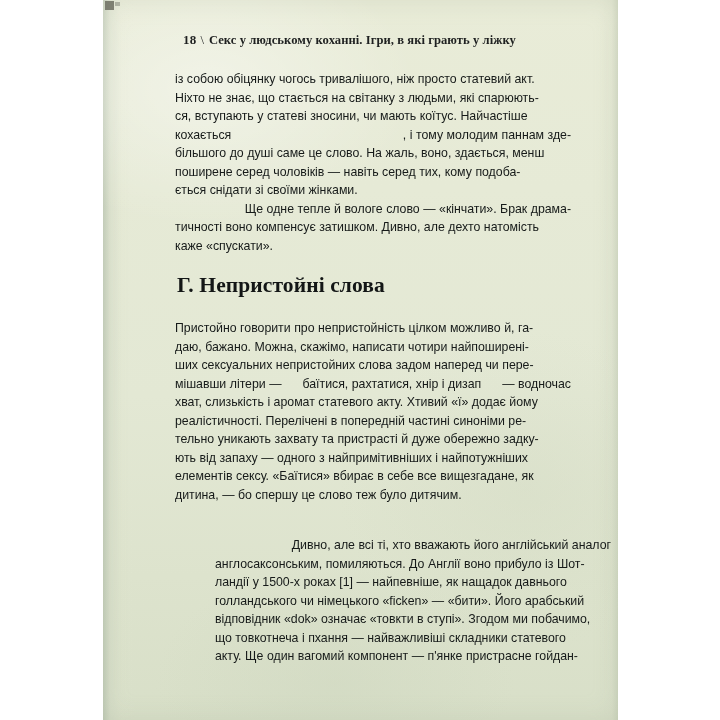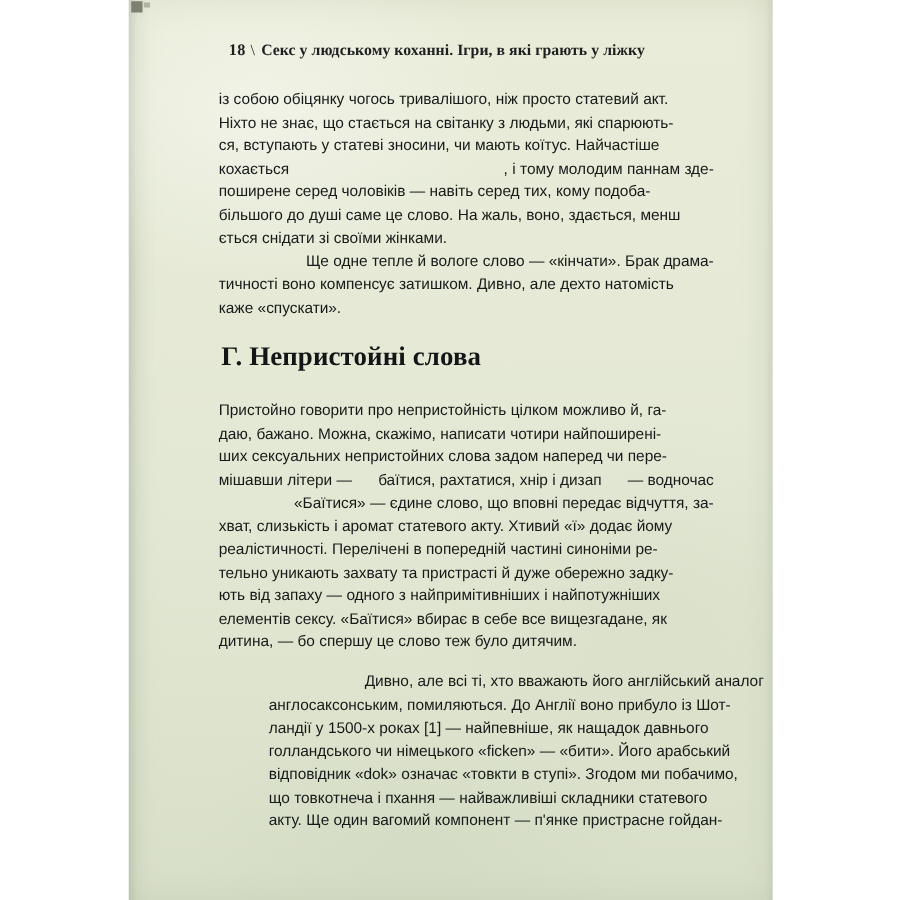--- a/index.html
+++ b/index.html
@@ -187,24 +187,24 @@
               <span>Ніхто не знає, що стається на світанку з людьми, які спарюють-</span>
             </span>
           <span class="ln just">
               <span>ся, вступають у статеві зносини, чи мають коїтус. Найчастіше</span>
             </span>
           <span class="ln just">
               <span class="ital">кохається</span>
               <span>, і тому молодим паннам зде-</span>
             </span>
           <span class="ln just">
+              <span>більшого до душі саме це слово. На жаль, воно, здається, менш</span>
+            </span>
+          <span class="ln just">
               <span>поширене серед чоловіків — навіть серед тих, кому подоба-</span>
-            </span>
-          <span class="ln just">
-              <span>більшого до душі саме це слово. На жаль, воно, здається, менш</span>
             </span>
           <span class="ln">ється снідати зі своїми жінками.</span>
         </p>
 
         <p class="para">
           <span class="ln just">
               <span class="indent"></span>
               <span>Ще одне тепле й вологе слово — «кінчати». Брак драма-</span>
             </span>
           <span class="ln just">
@@ -231,24 +231,20 @@
             </span>
           <span class="ln just">
               <span>мішавши літери — </span>
               <span class="ital">баїтися, рахтатися, хнір і дизап</span>
               <span> — водночас</span>
             </span>
         </p>
 
         <p class="para">
           <span class="ln just">
-              <span class="indent"></span>
-              <span>«Баїтися» — єдине слово, що вповні передає відчуття, за-</span>
-            </span>
-          <span class="ln just">
               <span>хват, слизькість і аромат статевого акту. Хтивий «ї» додає йому</span>
             </span>
           <span class="ln just">
               <span>реалістичності. Перелічені в попередній частині синоніми ре-</span>
             </span>
           <span class="ln just">
               <span>тельно уникають захвату та пристрасті й дуже обережно задку-</span>
             </span>
           <span class="ln just">
               <span>ють від запаху — одного з найпримітивніших і найпотужніших</span>

